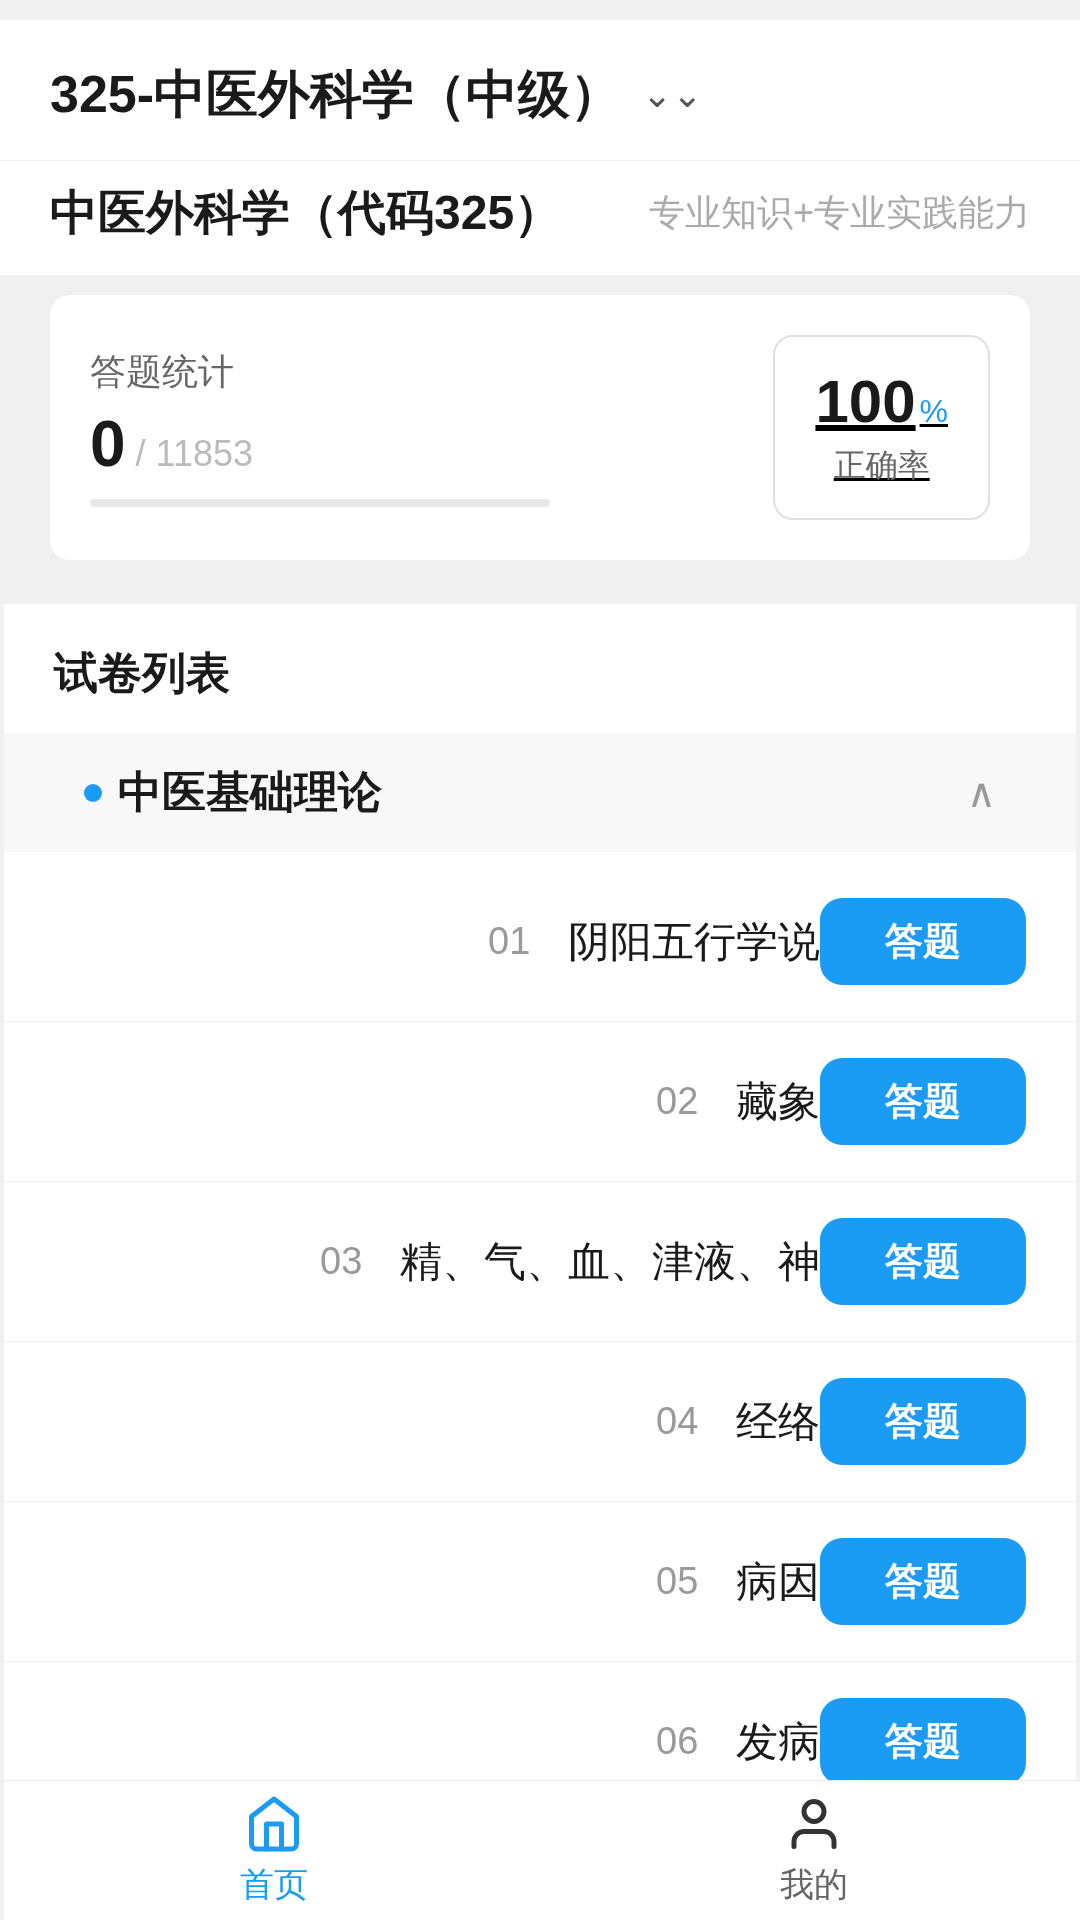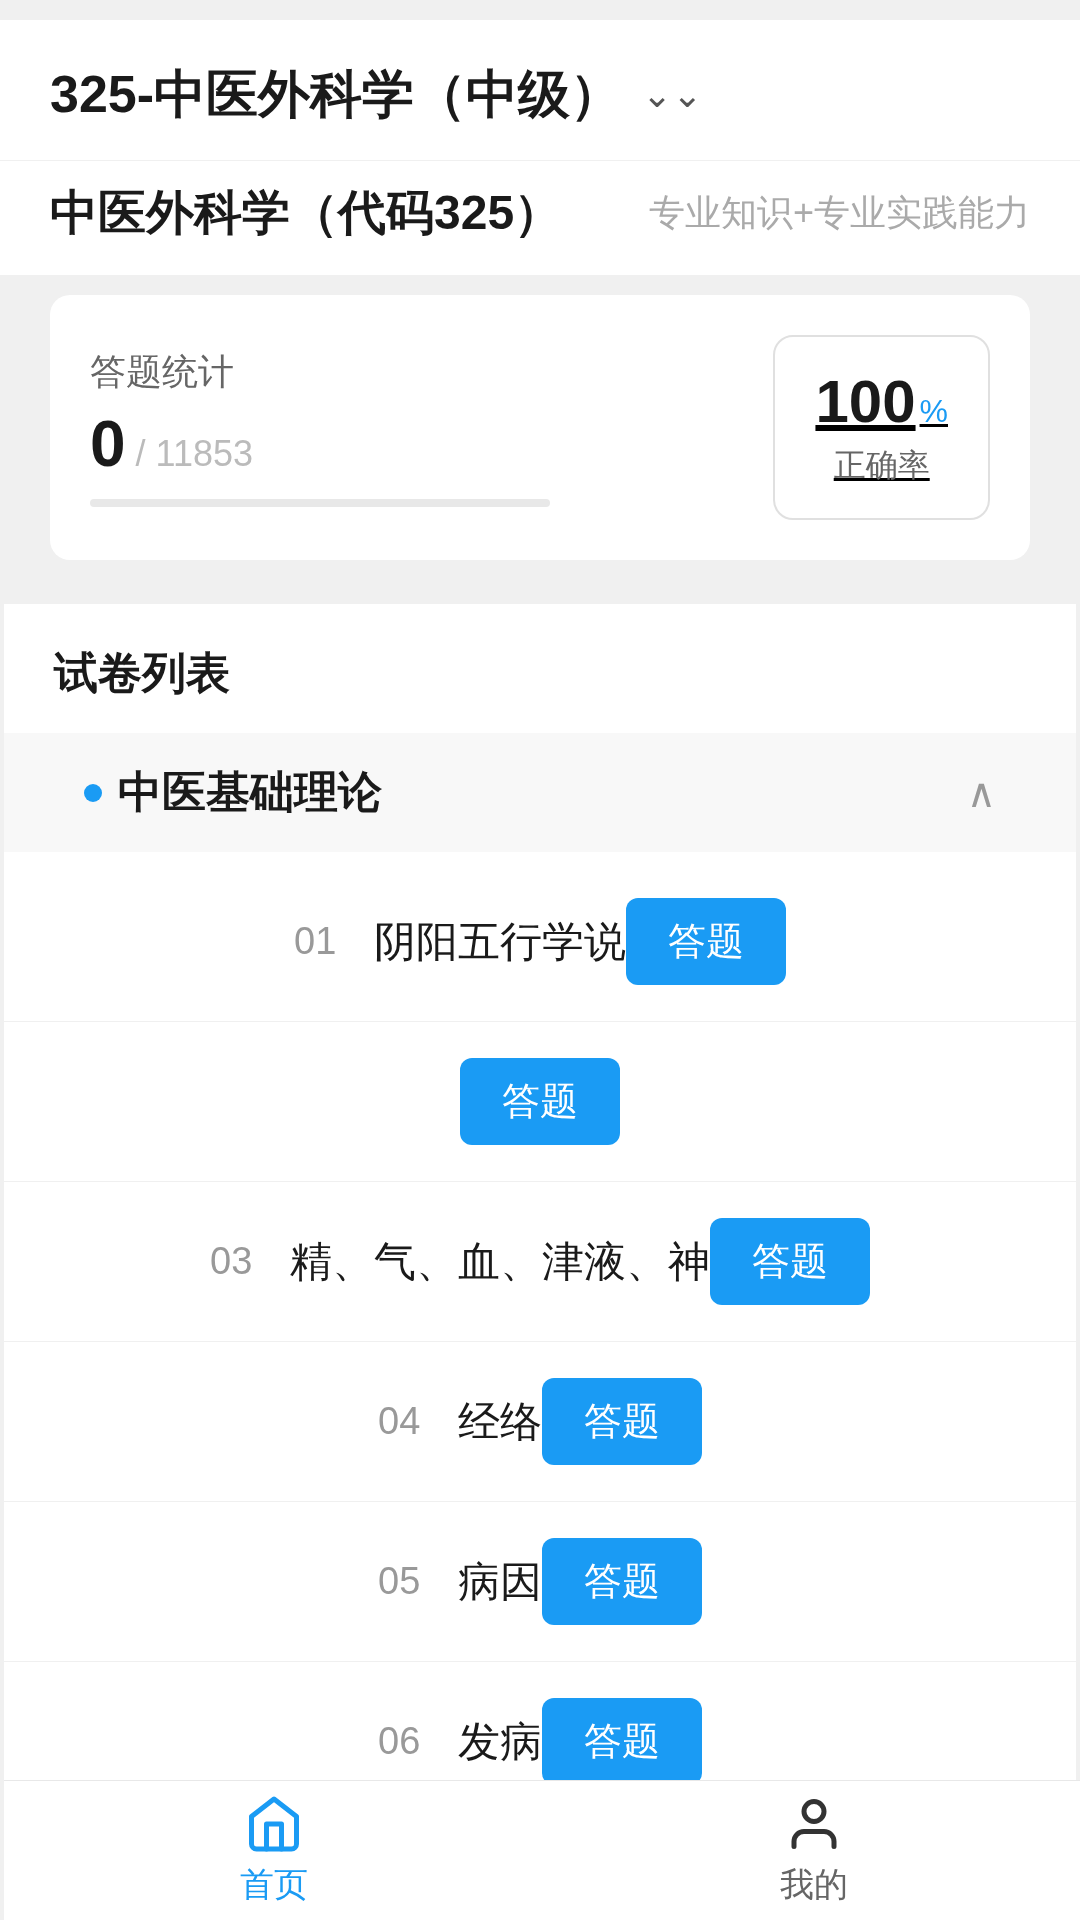--- a/index.html
+++ b/index.html
@@ -204,21 +204,21 @@
 
     .chevron-up {
       font-size: 40px;
       color: #999;
     }
 
     
     .exam-item {
       display: flex;
       align-items: center;
-      justify-content: center;
+      justify-content: flex-end;
       padding: 36px 50px;
       border-bottom: 1px solid #f0f0f0;
     }
 
     .exam-item-left {
       display: flex;
       align-items: center;
       gap: 20px;
     }
 
@@ -230,24 +230,24 @@
 
     .exam-name {
       font-size: 42px;
       color: #1a1a1a;
     }
 
     .answer-btn {
       background-color: #1a9bf4;
       color: #ffffff;
       border: none;
-      border-radius: 12px;
-      padding: 18px 42px;
+      border-radius: 22px;
+      padding: 18px 65px;
       font-size: 38px;
-      font-weight: 400;
+      font-weight: 700;
       cursor: pointer;
       white-space: nowrap;
     }
 
     
     .bottom-nav {
       position: fixed;
       bottom: 0;
       left: 4px;
       width: 1080px;
@@ -346,20 +346,24 @@
 
     <div id="exam-items-container">
     <div class="exam-item">
       <div class="exam-item-left">
         <span class="exam-number">01</span>
         <span class="exam-name">阴阳五行学说</span>
       </div>
       <button class="answer-btn">答题</button>
     </div>
         <div class="exam-item">
+      <div class="exam-item-left">
+        <span class="exam-number">02</span>
+        <span class="exam-name">藏象</span>
+      </div>
       <button class="answer-btn">答题</button>
     </div>
         <div class="exam-item">
       <div class="exam-item-left">
         <span class="exam-number">03</span>
         <span class="exam-name">精、气、血、津液、神</span>
       </div>
       <button class="answer-btn">答题</button>
     </div>
         <div class="exam-item">

